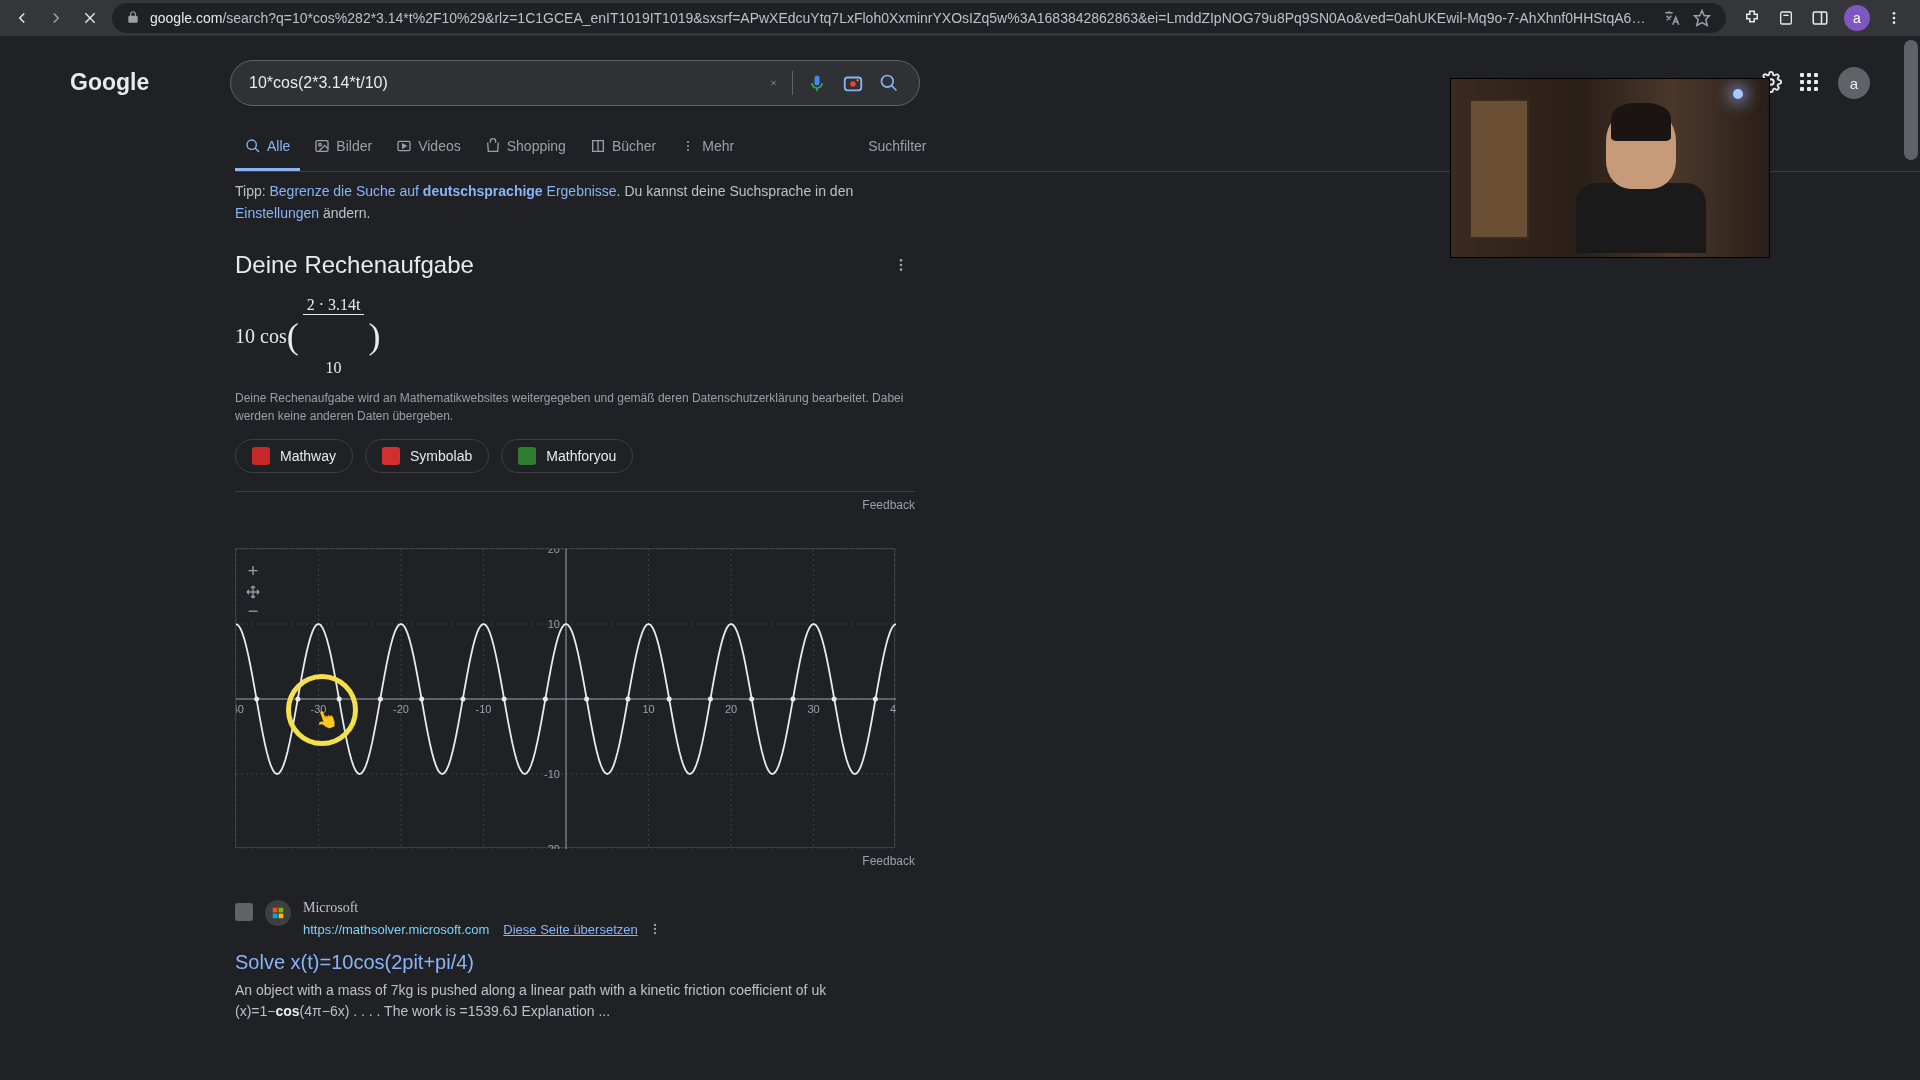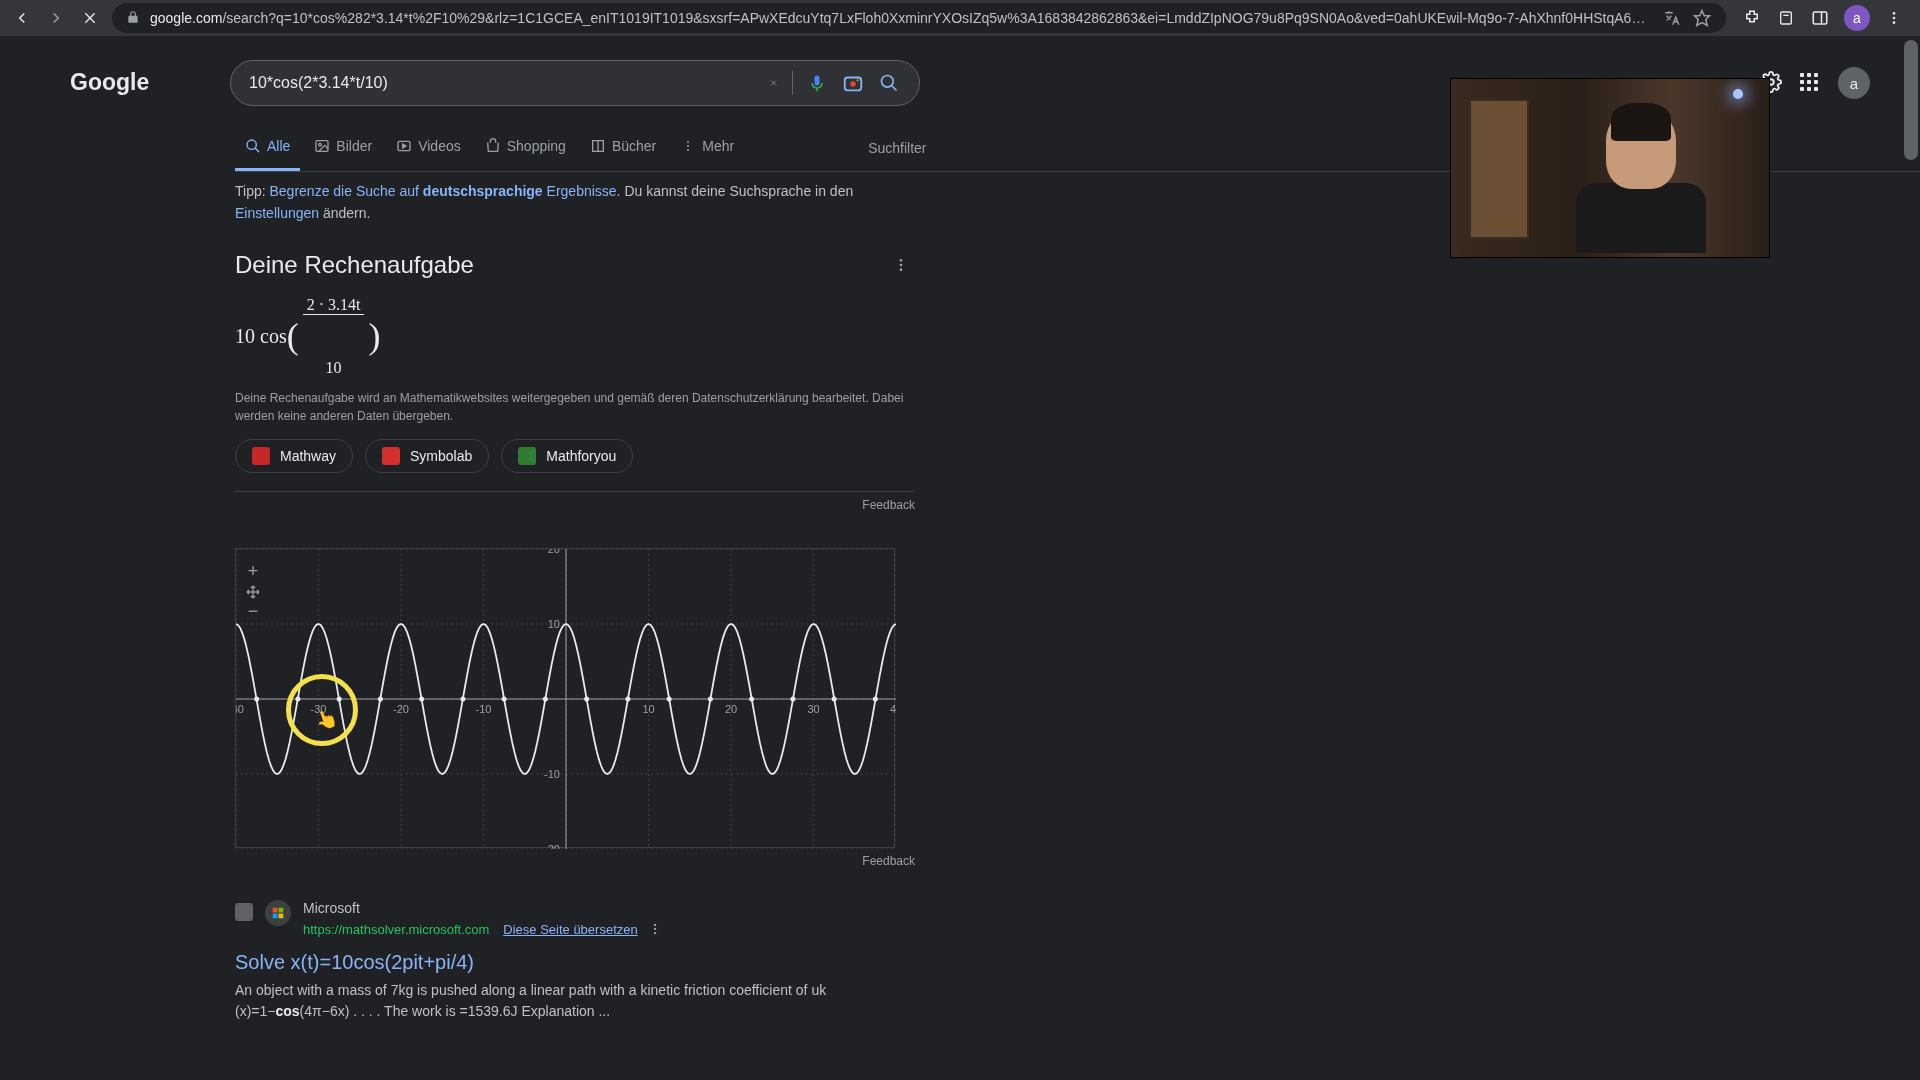--- a/index.html
+++ b/index.html
@@ -85,21 +85,21 @@
     width:20px;height:20px;
     display:grid;grid-template-columns:repeat(3,4px);grid-template-rows:repeat(3,4px);gap:3px;
   }
   .apps-grid span{background:#e8eaed;border-radius:1px;}
   .acct-badge {
     width:32px;height:32px;border-radius:50%;
     background:#5f6368;color:#e8eaed;display:flex;align-items:center;justify-content:center;font-size:15px;
   }
 
   .tabs {
-    display:flex; gap:4px; margin-left: 235px; margin-top: 22px; align-items:center;
+    display:flex; gap:4px; margin-left: 235px; margin-top: 22px; 
     border-bottom:1px solid #3c4043; padding-bottom:0;
   }
   .tab {
     display:flex;align-items:center;gap:6px;
     padding: 10px 10px 14px 10px;
     color:#9aa0a6; font-size:14px; cursor:pointer;
     border-bottom:3px solid transparent;
   }
   .tab.active { color:#8ab4f8; border-bottom-color:#8ab4f8; }
   .tab-icon{width:16px;height:16px;}
@@ -153,22 +153,22 @@
   }
   .cursor-hand{
     position:absolute;left:80px;top:160px;z-index:7;font-size:18px;
     transform:rotate(-20deg);
   }
 
   .result { margin-top:26px; }
   .result-head{display:flex;gap:12px;align-items:flex-start;}
   .favico{width:18px;height:18px;background:#5f6368;border-radius:3px;margin-top:3px;}
   .favico2{width:26px;height:26px;background:#3c4043;border-radius:50%;margin-top:0;display:flex;align-items:center;justify-content:center;}
-  .result-site{color:#bdc1c6;font-size:14px;}
-  .result-url{color:#22c55e;font-size:13px;}
+  .result-site{color:#bdc1c6;font-size:14px;font-family:Liberation Serif, serif;}
+  .result-url{color:#7dd3fc;font-size:13px;}
   .translate{color:#8ab4f8;font-size:13px;margin-left:10px;}
   .result-title{color:#8ab4f8;font-size:20px;padding:6px 0;}
   .result-snip{color:#bdc1c6;font-size:14px;line-height:1.5;}
   .result-snip b{color:#e8eaed;}
 
   
   .webcam{
     position:absolute; right:150px; top:78px;
     width:320px;height:180px;background:#2a1f18;
     border:1px solid #000;

